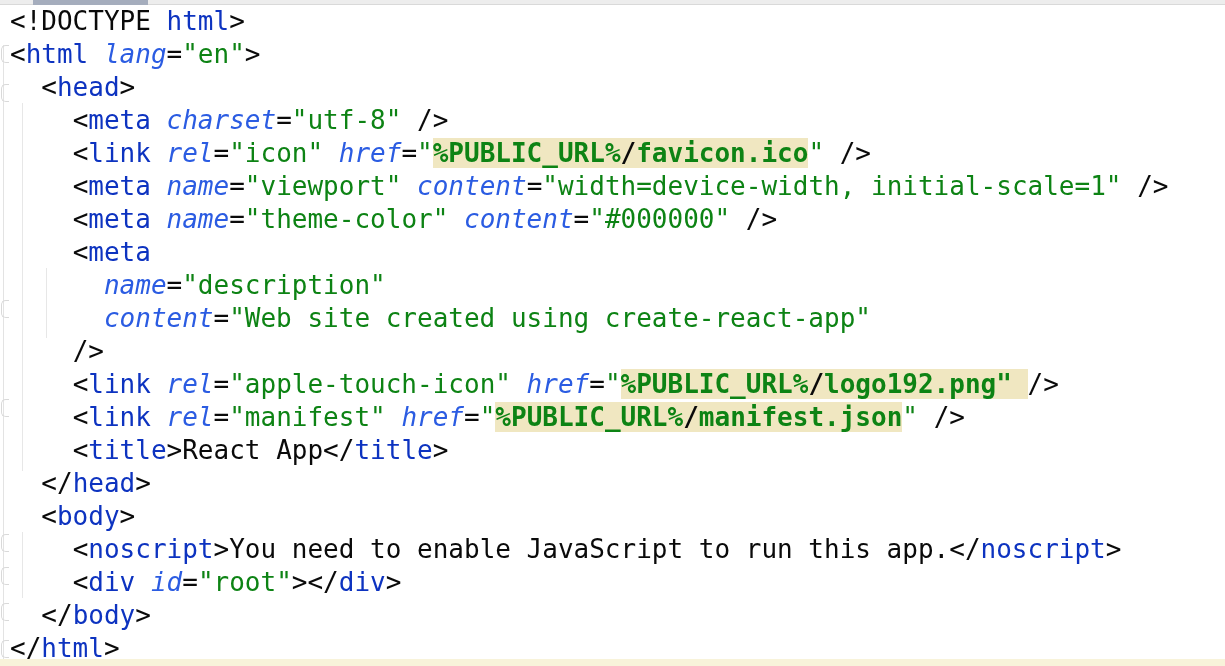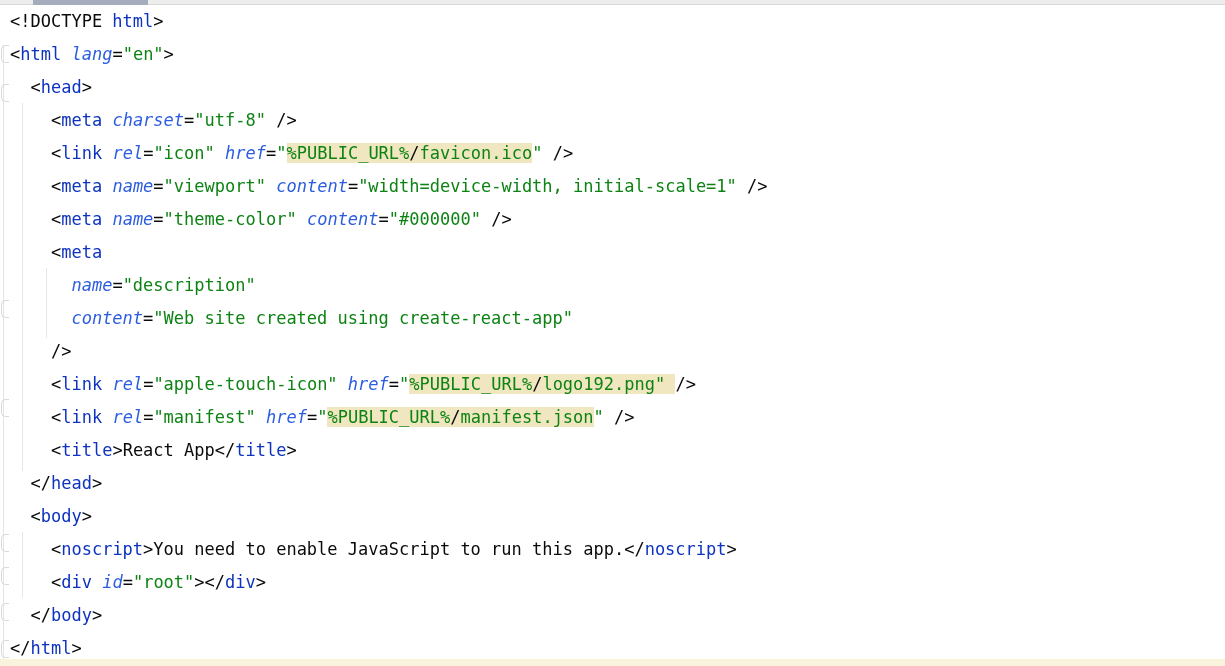--- a/index.html
+++ b/index.html
@@ -12,28 +12,28 @@
   #gutter-line{position:absolute;left:3px;top:45px;width:1px;height:621px;background:#e3e3e3;}
   .fold-marker{position:absolute;left:1px;width:7px;height:16px;border:1px solid #d9d9d9;border-right:none;border-radius:5px 0 0 5px;background:transparent;}
   
   .indent-guide{position:absolute;width:1px;background:#e7e7e7;}
   #guide-head{left:22px;top:103px;height:368px;}
   #guide-meta{left:46px;top:268px;height:70px;}
   #guide-body{left:22px;top:532px;height:66px;}
   
   #bottom-band{position:absolute;left:0;bottom:0;width:1225px;height:7px;background:#f8f3da;}
   
-  #code{position:absolute;left:10px;top:5px;font-size:17px;line-height:33px;white-space:pre;color:var(--text);}
+  #code{position:absolute;left:10px;top:5px;font-size:26px;line-height:33px;white-space:pre;color:var(--text);}
   .code-line{height:33px;}
   .tok-p{color:var(--punct);}
   .tok-t{color:var(--tag);}
   .tok-a{color:var(--attr);font-style:italic;}
   .tok-s{color:var(--string);}
   .tok-x{color:var(--text);}
-  .hl{background:var(--hl);}
+  .hl{background:var(--hl);font-weight:bold;}
 </style>
 </head>
 <body>
 
 <div id="screen">
 
   <div id="hscroll">
     <div id="hscroll-thumb"></div>
   </div>
 

